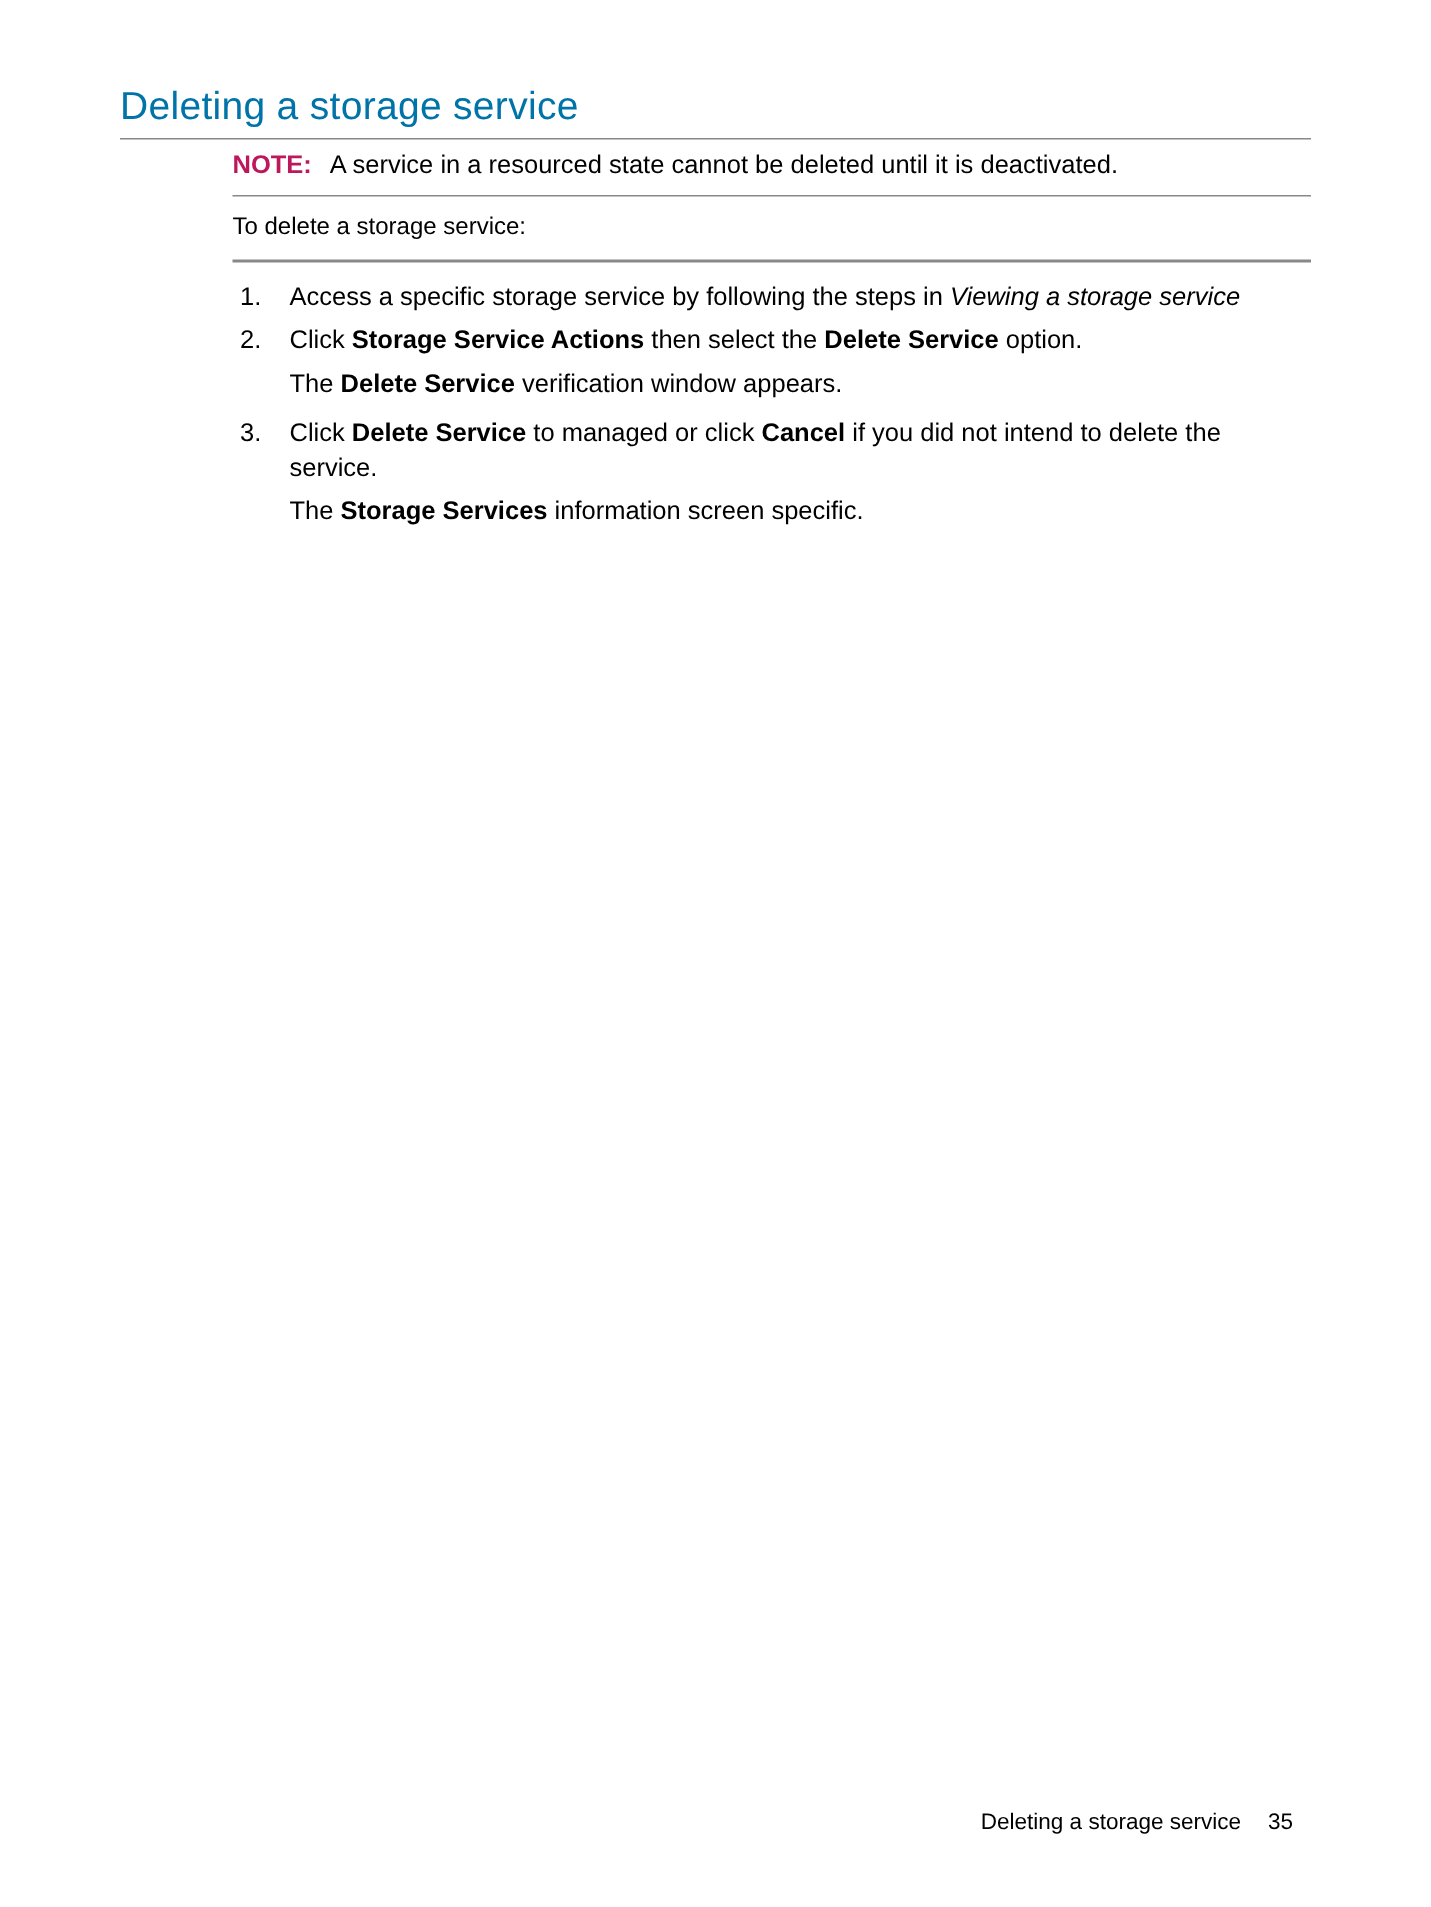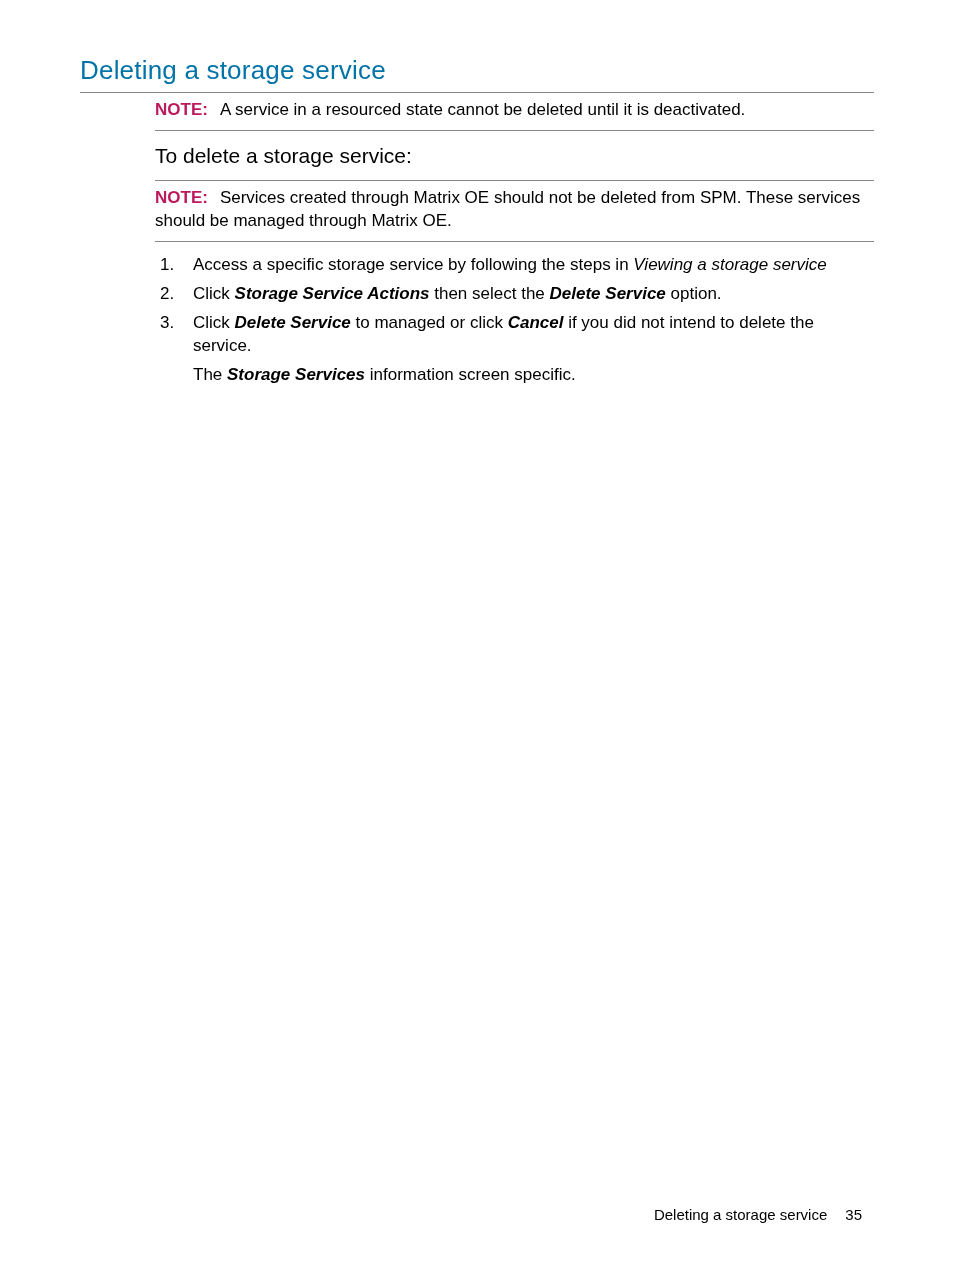--- a/index.html
+++ b/index.html
@@ -38,21 +38,21 @@
       font-size: 17px;
       line-height: 1.35;
     }
     .note-label {
       color: #be185d;
       font-weight: bold;
       margin-right: 12px;
     }
     .body-text {
       margin-left: 75px;
-      font-size: 21px;
+      font-size: 16px;
       line-height: 1.4;
       padding: 10px 0 10px 0;
     }
     .note-rule {
       margin-left: 75px;
       border: none;
       border-top: 1px solid #888;
     }
     ol.steps {
       margin-left: 75px;
@@ -81,21 +81,20 @@
       margin-bottom: 10px;
     }
     .link {
       color: #000000;
       text-decoration: none;
       cursor: pointer;
       font-style: italic;
     }
     .bold {
       font-weight: bold;
-      font-style: italic;
     }
     .footer {
       position: absolute;
       bottom: 48px;
       right: 92px;
       font-size: 15px;
       color: #000;
     }
     .footer-title {
       margin-right: 18px;
@@ -111,33 +110,31 @@
   <div class="note-block">
     <div class="note-content">
       <span class="note-label">NOTE:</span><span>A service in a resourced state cannot be deleted until it is deactivated.</span>
     </div>
   </div>
   <hr class="note-rule">
 
   <p class="body-text">To delete a storage service:</p>
 
   <hr class="note-rule">
-  <div class="note-block">
-    <div class="note-content">
-      <span class="note-label">NOTE:</span><span>Services created through Matrix OE should not be deleted from SPM. These services should be managed through Matrix OE.</span>
-    </div>
-  </div>
   <hr class="note-rule">
 
   <ol class="steps">
     <li>
       <span>Access a specific storage service by following the steps in </span><a class="link">Viewing a storage service</a>
     </li>
     <li>
       <span>Click </span><span class="bold">Storage Service Actions</span><span> then select the </span><span class="bold">Delete Service</span><span> option.</span>
+      <div class="step-followup">
+        <span>The </span><span class="bold">Delete Service</span><span> verification window appears.</span>
+      </div>
     </li>
     <li>
       <span>Click </span><span class="bold">Delete Service</span><span> to managed or click </span><span class="bold">Cancel</span><span> if you did not intend to delete the service.</span>
       <div class="step-followup">
         <span>The </span><span class="bold">Storage Services</span><span> information screen specific.</span>
       </div>
     </li>
   </ol>
 </div>
 

